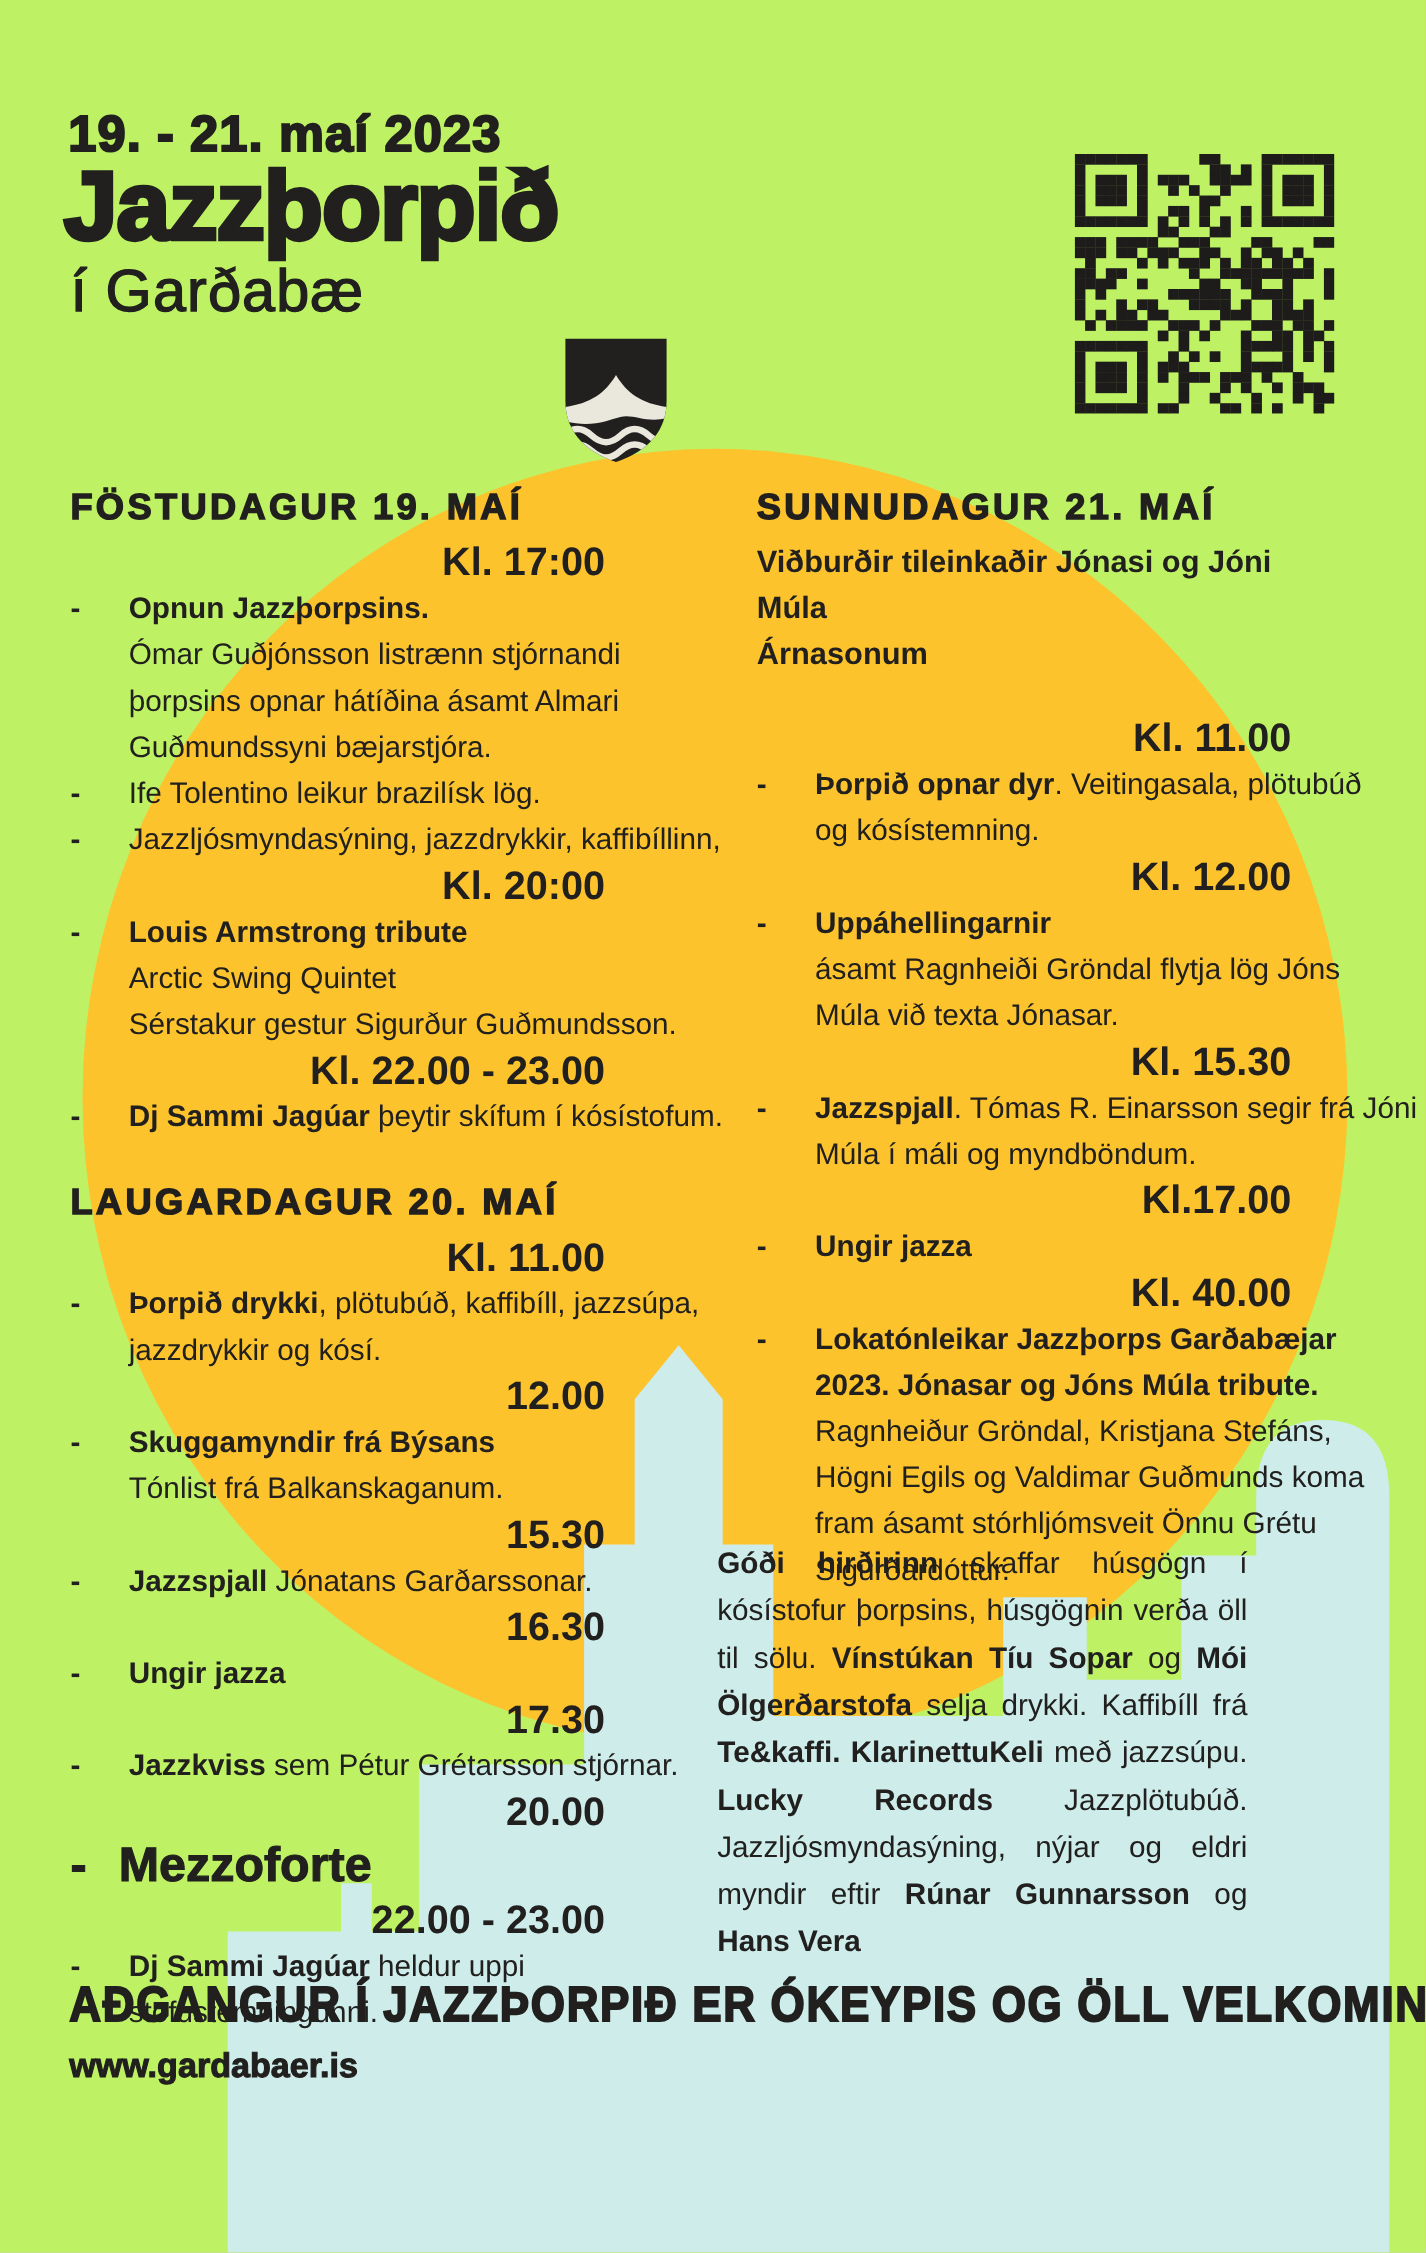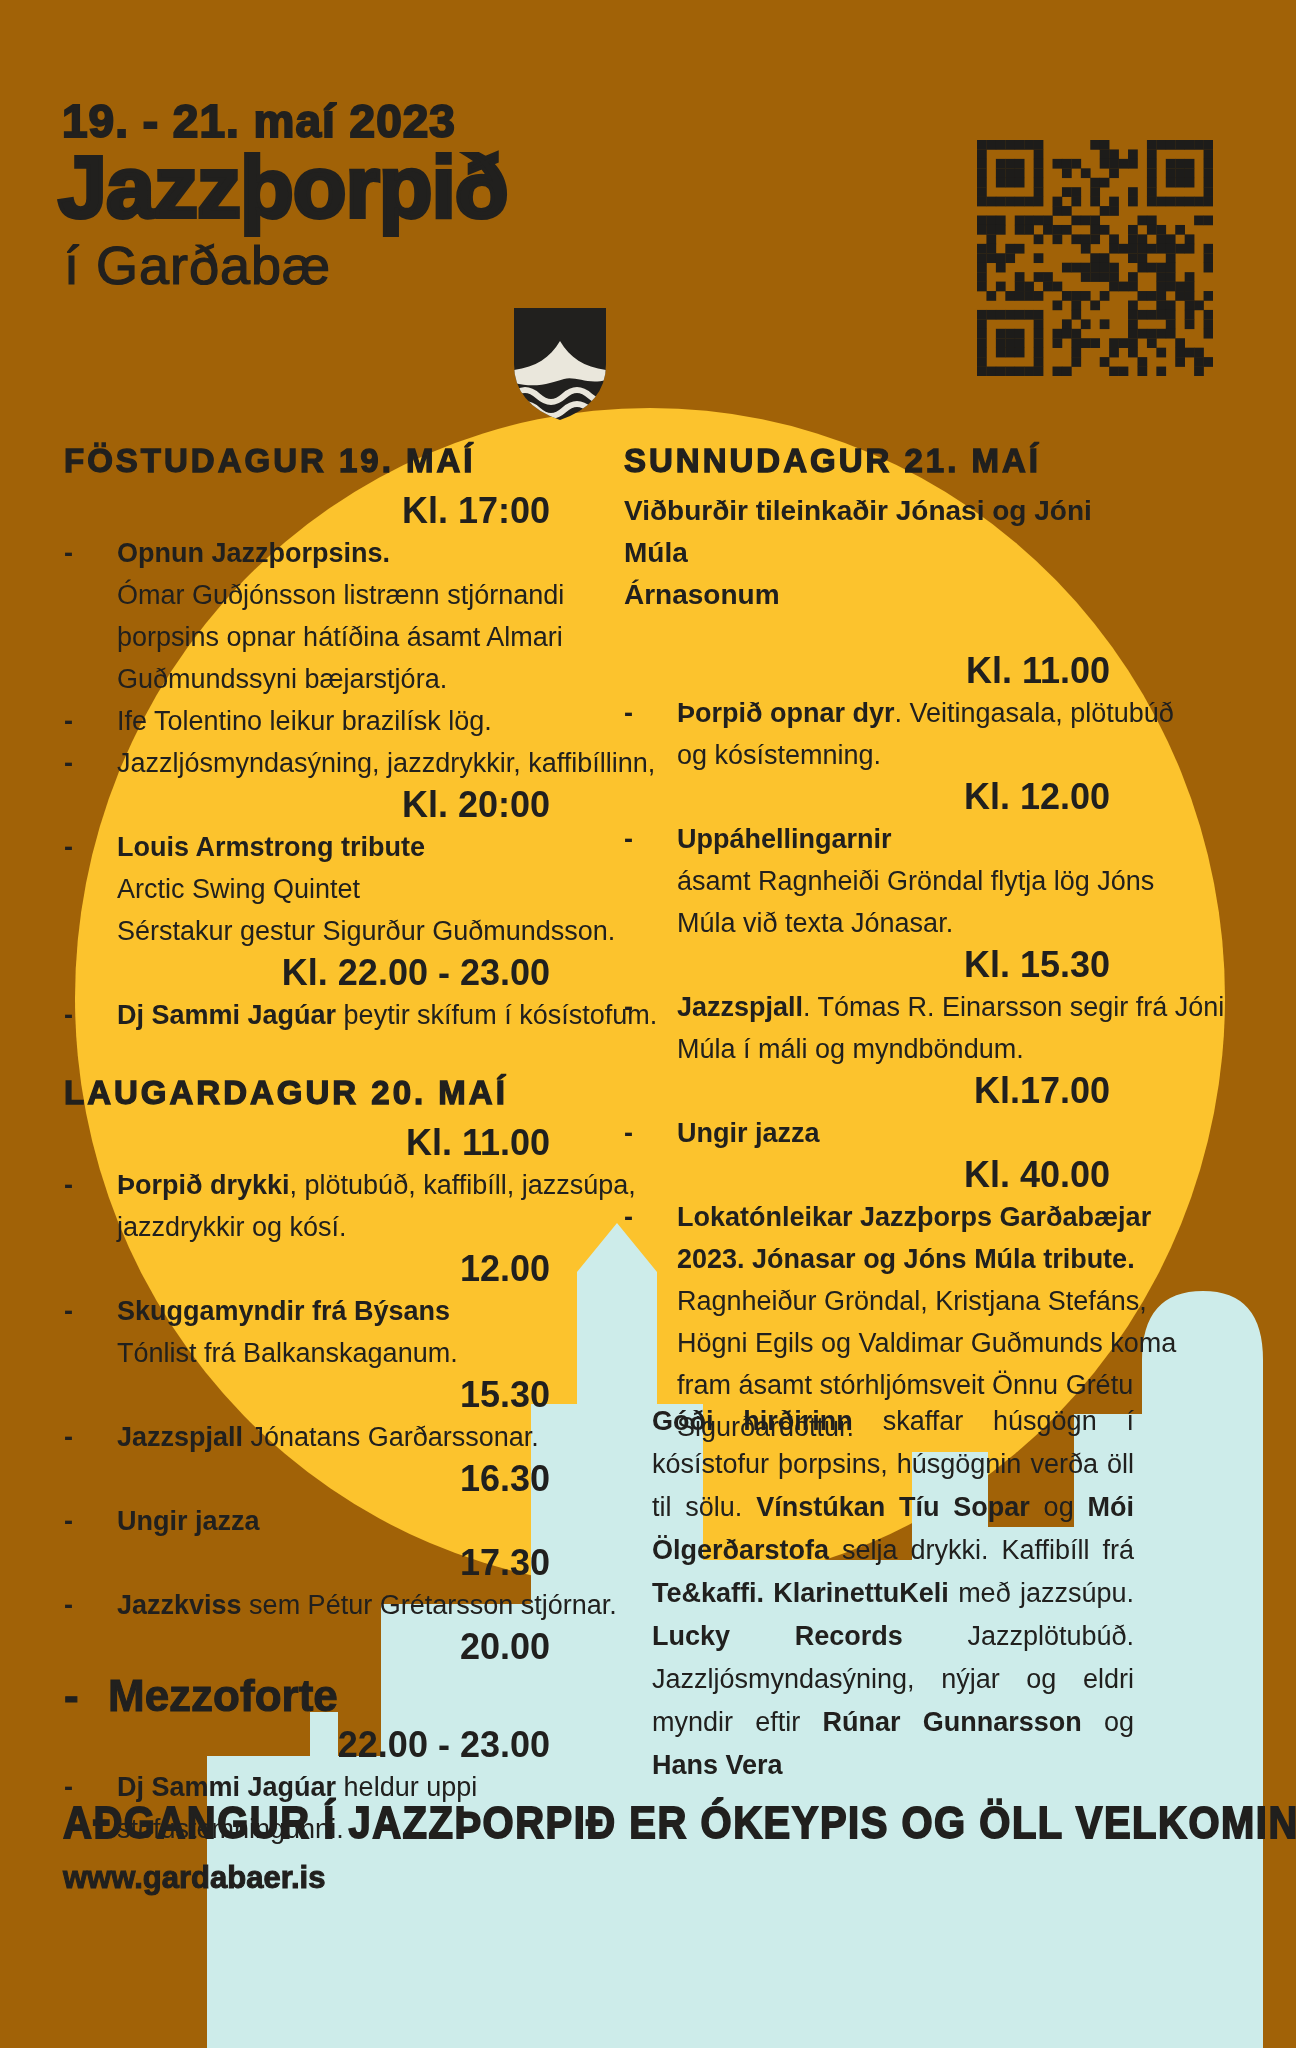--- a/index.html
+++ b/index.html
@@ -1,18 +1,18 @@
 <!DOCTYPE html>
 <html><head>
 <meta charset="utf-8">
 <style>
   html,body{margin:0;padding:0;background:#cfcdc4;}
   .poster{
     position:relative;width:1296px;height:2048px;overflow:hidden;
-    background:#a16207;color:#21201e;
+    background:#bef264;color:#21201e;
     font-family:"Liberation Sans",sans-serif;
   }
   .bg-circle{
     position:absolute;left:75px;top:408px;width:1150px;height:1180px;
     border-radius:50%;background:#fcc32d;z-index:1;
   }
   .skyline{position:absolute;left:0;top:0;z-index:2;}
   .layer{position:absolute;z-index:3;}
 
   .header-dates{
@@ -25,21 +25,21 @@
   }
   .header-sub{
     left:64px;top:234px;font-size:54px;font-weight:normal;letter-spacing:1px;
     -webkit-text-stroke:1.2px #21201e;
   }
   .crest{left:508px;top:304px;}
   .qr{left:977px;top:140px;}
 
   .col{top:440px;width:486px;}
   .col-left{left:64px;}
-  .col-right{left:624px;}
+  .col-right{left:688px;}
   .sec + .sec{margin-top:36px;}
   .sec-heading{
     font-size:33px;font-weight:bold;letter-spacing:3px;line-height:42px;
     margin-bottom:8px;-webkit-text-stroke:1.3px #21201e;white-space:nowrap;
   }
   .subhead{font-size:28px;line-height:42px;font-weight:bold;}
   .gap{height:34px;}
   .line{font-size:27px;line-height:42px;display:flex;align-items:baseline;white-space:nowrap;}
   .line .dash{width:53px;flex:none;font-weight:bold;}
   .line.cont{padding-left:53px;}

